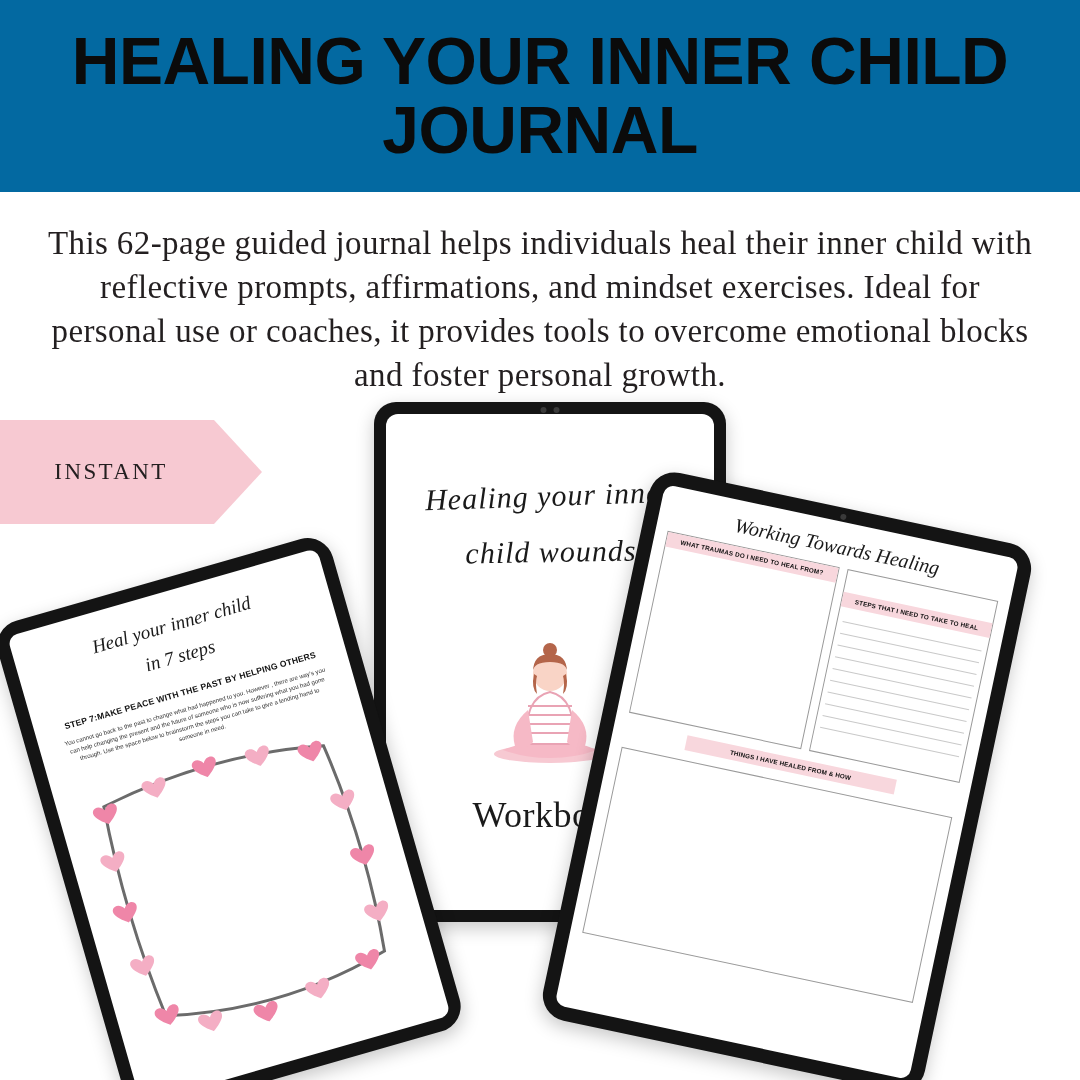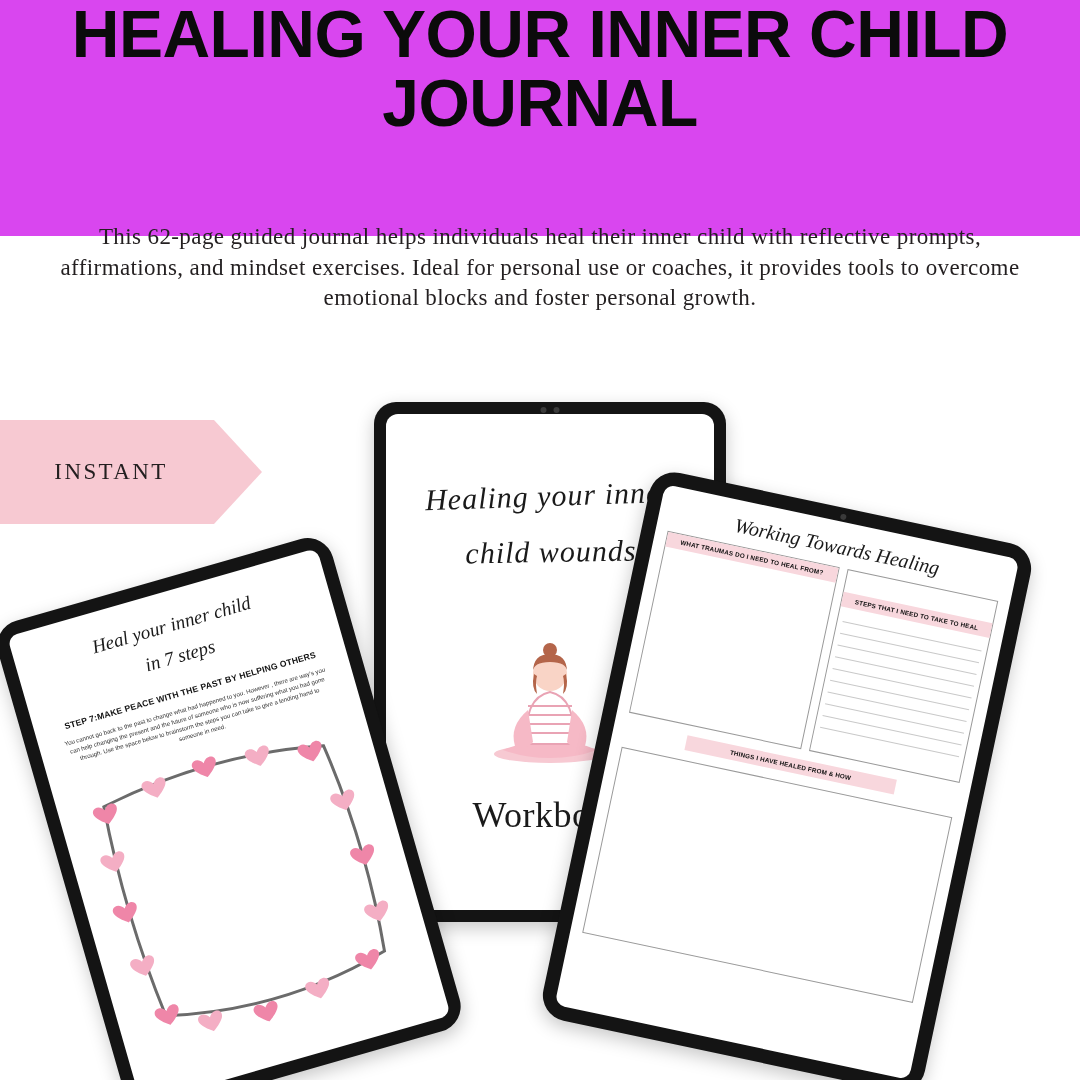--- a/index.html
+++ b/index.html
@@ -14,25 +14,26 @@
     overflow: hidden;
     position: relative;
   }
 
   
   .header-banner {
     position: absolute;
     left: 0;
     top: 0;
     width: 1080px;
-    height: 236px;
-    background: #d946ef;
+    height: 192px;
+    background: #0369a1;
     display: flex;
     flex-direction: column;
     align-items: center;
+    justify-content: center;
   }
   .header-title {
     font-family: "Liberation Sans", sans-serif;
     font-weight: bold;
     font-size: 66px;
     line-height: 1.05;
     letter-spacing: -0.5px;
     color: #0b0b0b;
     text-align: center;
     text-transform: uppercase;
@@ -40,21 +41,21 @@
   }
 
   
   .description {
     position: absolute;
     left: 40px;
     top: 222px;
     width: 1000px;
     text-align: center;
     font-family: "Liberation Serif", serif;
-    font-size: 23px;
+    font-size: 33px;
     line-height: 1.33;
     letter-spacing: 0.4px;
     color: #231f20;
   }
 
   
   .ribbon {
     position: absolute;
     left: 0;
     top: 420px;

